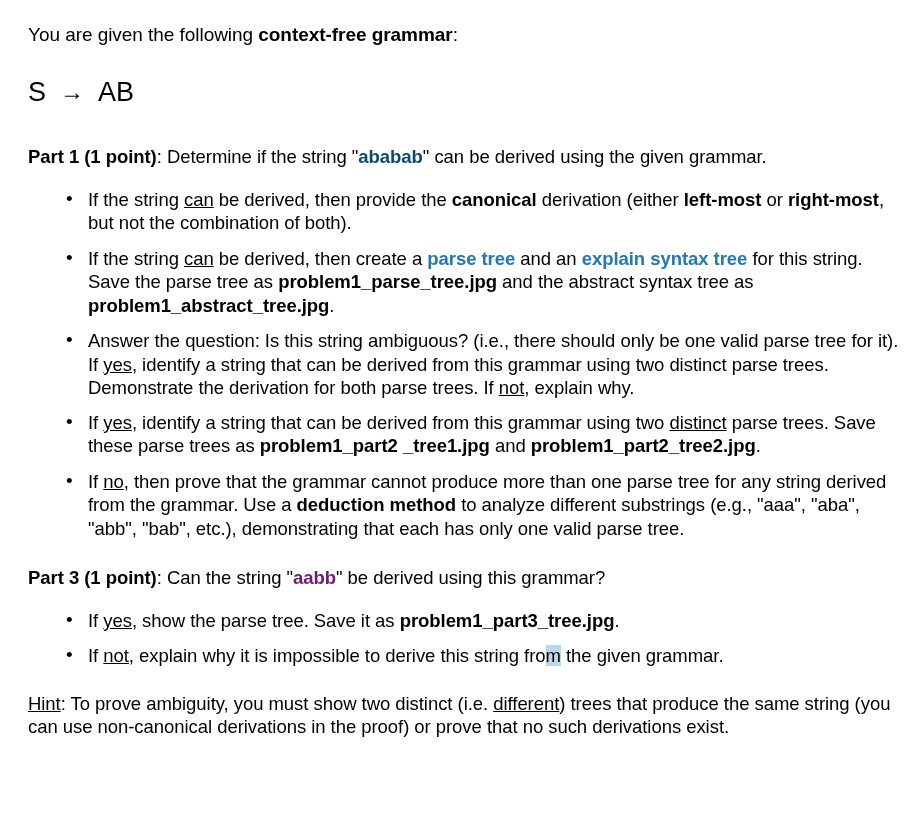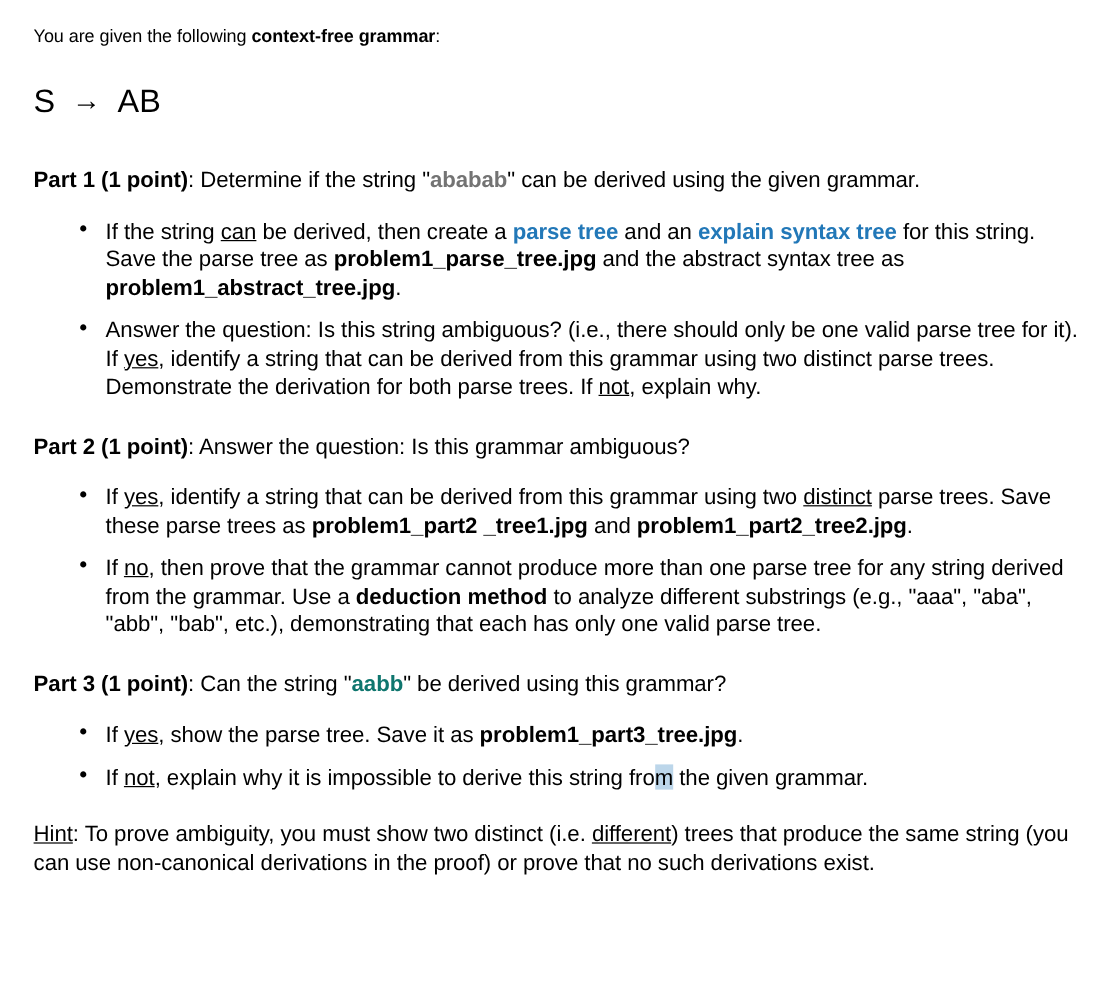--- a/index.html
+++ b/index.html
@@ -18,21 +18,21 @@
   }
   .page {
     width: 918px;
     height: 822px;
     padding: 3px 18px 0 28px;
     position: relative;
   }
 
   
   .intro {
-    font-size: 15px;
+    font-size: 19px;
     line-height: 25px;
     letter-spacing: -0.05px;
   }
   .intro b { font-weight: bold; }
 
   
   .grammar {
     margin-top: 3px;
     font-size: 27px;
     line-height: 52px;
@@ -94,31 +94,31 @@
 
 <div class="page">
 
   <p class="intro">
     <span>You are given the following </span><b>context-free grammar</b><span>:</span>
   </p>
 
   <div class="grammar"><span class="rule"><span>S</span><span class="arrow">  →  </span><span>AB</span></span></div>
 
   <div>
-      <p class="part"><span class="lead">Part 1 (1 point)</span><span>: Determine if the string "</span><span class="red" style="color: #737373;">ababab</span><span>" can be derived using the given grammar.</span></p>
+      <p class="part"><span class="lead">Part 1 (1 point)</span><span>: Determine if the string "</span><span class="red" style="color: #0c4a6e;">ababab</span><span>" can be derived using the given grammar.</span></p>
       <ul class="bullets">
+        <li><span>If the string </span><u>can</u><span> be derived, then provide the </span><b>canonical</b><span> derivation (either </span><b>left-most</b><span> or </span><b>right-most</b><span>, but not the combination of both).</span></li>
         <li><span>If the string </span><u>can</u><span> be derived, then create a </span><span class="blue">parse tree</span><span> and an </span><span class="blue">explain syntax tree</span><span> for this string. Save the parse tree as </span><b>problem1_parse_tree.jpg</b><span> and the abstract syntax tree as </span><b>problem1_abstract_tree.jpg</b><span>.</span></li>
         <li><span>Answer the question: Is this string ambiguous? (i.e., there should only be one valid parse tree for it). If </span><u>yes</u><span>, identify a string that can be derived from this grammar using two distinct parse trees. Demonstrate the derivation for both parse trees. If </span><u>not</u><span>, explain why.</span></li>
       </ul>
-      <p class="part"><span class="lead">Part 2 (1 point)</span><span>: Answer the question: Is this grammar ambiguous?</span></p>
       <ul class="bullets">
         <li><span>If </span><u>yes</u><span>, identify a string that can be derived from this grammar using two </span><u>distinct</u><span> parse trees. Save these parse trees as </span><b>problem1_part2 _tree1.jpg</b><span> and </span><b>problem1_part2_tree2.jpg</b><span>.</span></li>
         <li><span>If </span><u>no</u><span>, then prove that the grammar cannot produce more than one parse tree for any string derived from the grammar. Use a </span><b>deduction method</b><span> to analyze different substrings (e.g., "aaa", "aba", "abb", "bab", etc.), demonstrating that each has only one valid parse tree.</span></li>
       </ul>
-      <p class="part"><span class="lead">Part 3 (1 point)</span><span>: Can the string "</span><span class="red" style="color: #0f766e;">aabb</span><span>" be derived using this grammar?</span></p>
+      <p class="part"><span class="lead">Part 3 (1 point)</span><span>: Can the string "</span><span class="red" style="color: #701a75;">aabb</span><span>" be derived using this grammar?</span></p>
       <ul class="bullets">
         <li><span>If </span><u>yes</u><span>, show the parse tree. Save it as </span><b>problem1_part3_tree.jpg</b><span>.</span></li>
         <li><span>If </span><u>not</u><span>, explain why it is impossible to derive this string fro</span><span class="sel">m</span><span> the given grammar.</span></li>
       </ul>
     </div>
 
   <p class="hint"><u>Hint</u><span>: To prove ambiguity, you must show two distinct (i.e. </span><u>different</u><span>) trees that produce the same string (you can use non-canonical derivations in the proof) or prove that no such derivations exist.</span></p>
 
 </div>
 

